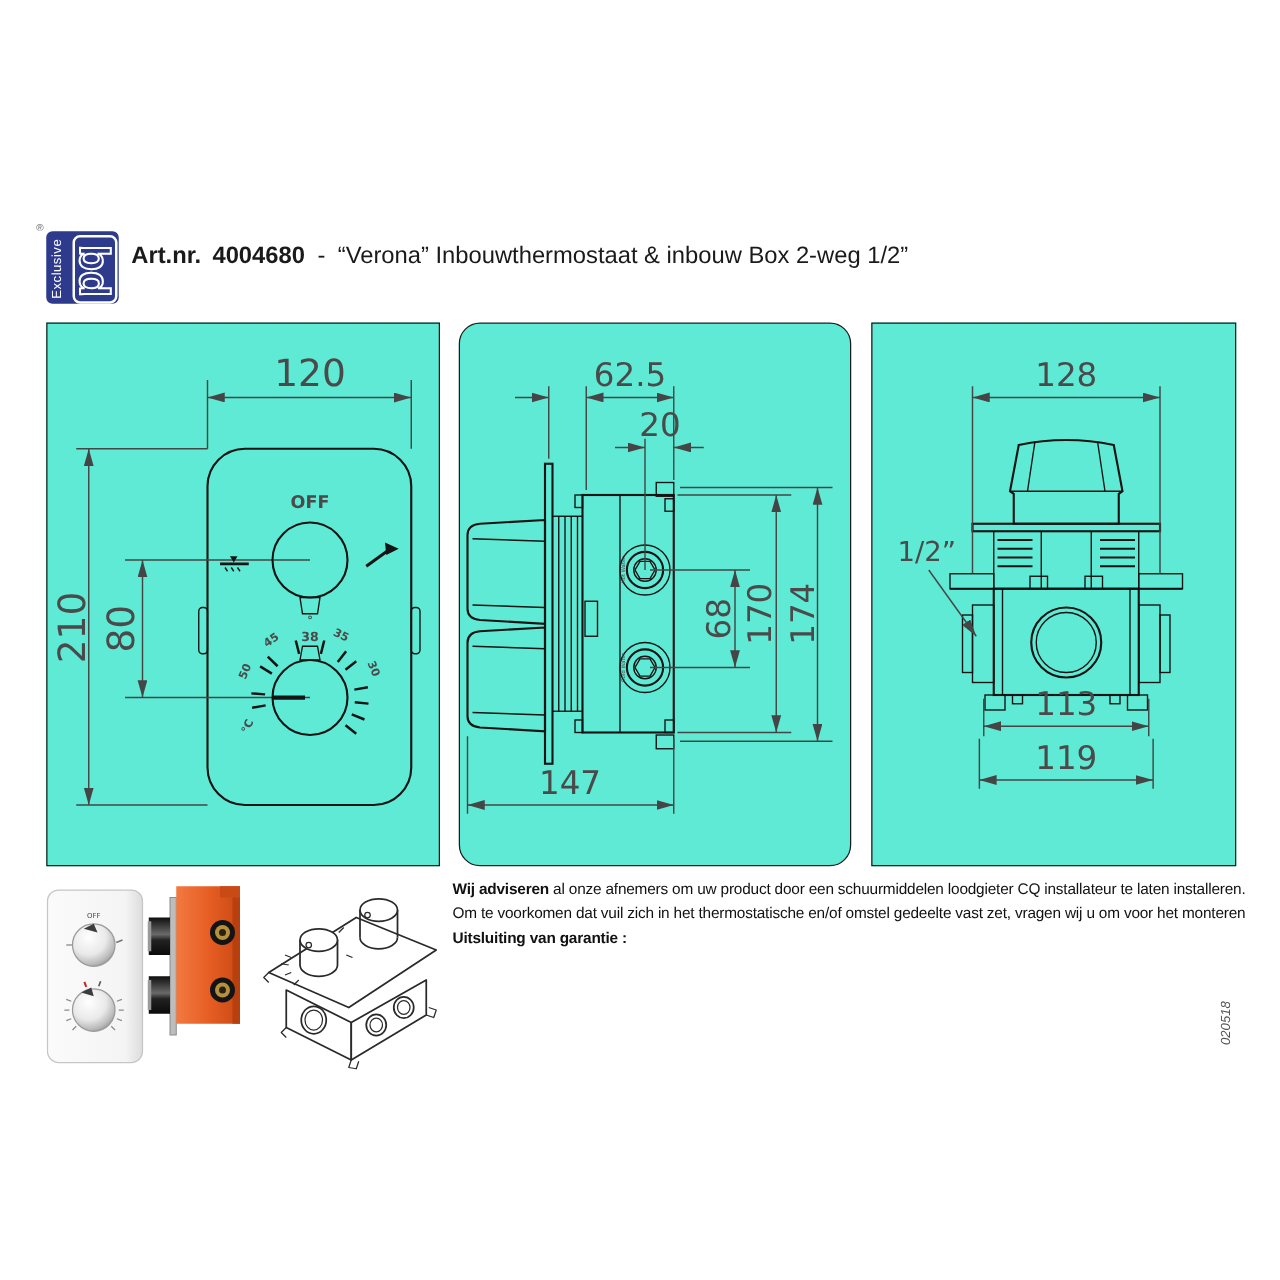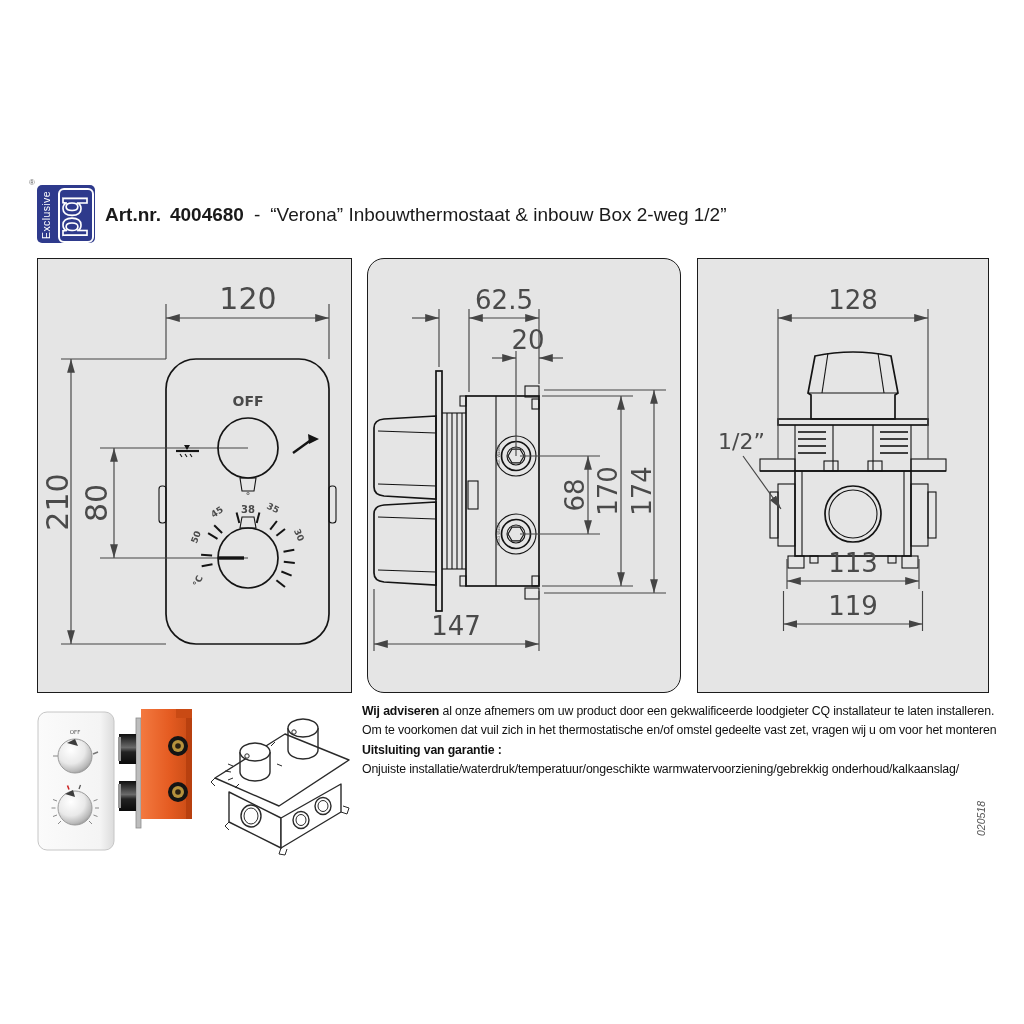--- a/index.html
+++ b/index.html
@@ -21,26 +21,26 @@
     color:#2e3a8c;-webkit-text-stroke:1.6px #ffffff;
     font-weight:bold;font-size:34px;line-height:40px;text-align:center;
     transform:rotate(90deg);
   }
   #logo .vertical-brand{
     position:absolute;left:-17px;top:24px;width:52px;height:12px;
     color:#ffffff;font-size:10.5px;letter-spacing:.4px;text-align:center;
     transform:rotate(-90deg);
   }
   #registered{left:29px;top:178px;font-size:8px;color:#666;}
-  #title{left:105px;top:204px;font-size:19px;white-space:nowrap;}
+  #title{left:105px;top:194px;font-size:19px;white-space:nowrap;}
   #title .b{font-weight:bold;}
   #title .num{font-weight:bold;margin-left:9px;}
   #title .rest{margin-left:10px;}
   
-  .panel{border:1.6px solid #1c1c1c;background:#e5e5e5;}
+  .panel{border:1.6px solid #1c1c1c;background:#5eead4;}
   #panel-front{left:37px;top:258px;width:313px;height:433px;}
   #panel-side{left:367px;top:258px;width:312px;height:433px;border-radius:17px;}
   #panel-back{left:697px;top:258px;width:290px;height:433px;}
   svg text{font-family:"DejaVu Sans", sans-serif;fill:#4a4a4a;}
   svg .obj{stroke:#141414;fill:none;stroke-width:1.7;}
   svg .obj2{stroke:#141414;fill:none;stroke-width:1.1;}
   svg .dim{stroke:#454545;fill:none;stroke-width:1.15;}
   svg .dimtxt{fill:#4a4a4a;}
   
   #footer-text{left:362px;top:702px;width:628px;font-size:12.3px;line-height:19.3px;letter-spacing:-.15px;color:#111;}
@@ -446,19 +446,18 @@
       <polyline points="26,124 22,128 26,132" fill="none" stroke-width="1"></polyline>
       <polyline points="78,150 76,156 82,157 84,151" fill="none" stroke-width="1"></polyline>
       <polyline points="138,114 144,116 146,110 140,108" fill="none" stroke-width="1"></polyline>
       <polyline points="12,80 8,84 12,88" fill="none" stroke-width="1"></polyline>
     </g>
   </g>
 </svg>
 </div>
 
 <div class="abs" id="footer-text">
-  <div class="line"><span class="b">Wij adviseren</span><span> al onze afnemers om uw product door een gekwalificeerde loodgieter CQ installateur te laten installeren.</span></div>
+  <div class="line"><span class="b">Wij adviseren</span><span> al onze afnemers om uw product door een schuurmiddelen loodgieter CQ installateur te laten installeren.</span></div>
   <div class="line">Om te voorkomen dat vuil zich in het thermostatische en/of omstel gedeelte vast zet, vragen wij u om voor het monteren</div>
   <div class="line b">Uitsluiting van garantie :</div>
-  <div class="line">Onjuiste installatie/waterdruk/temperatuur/ongeschikte warmwatervoorziening/gebrekkig onderhoud/kalkaanslag/</div>
 </div>
 
 <div class="abs" id="doc-code">020518</div>
 
 </body></html>

